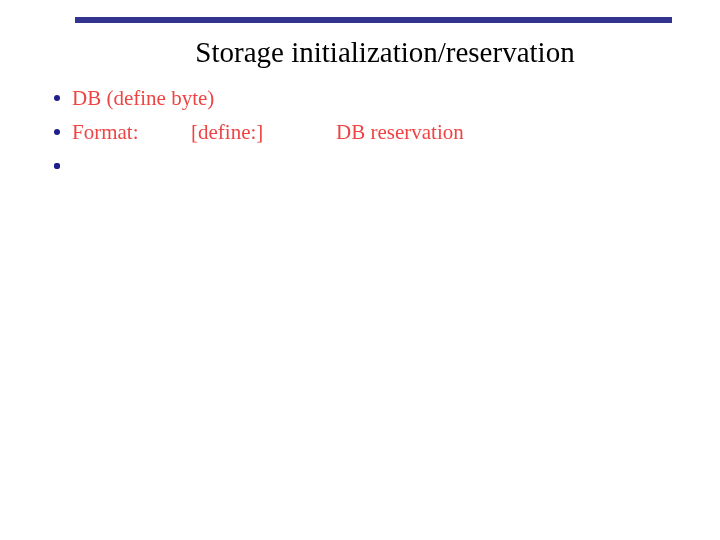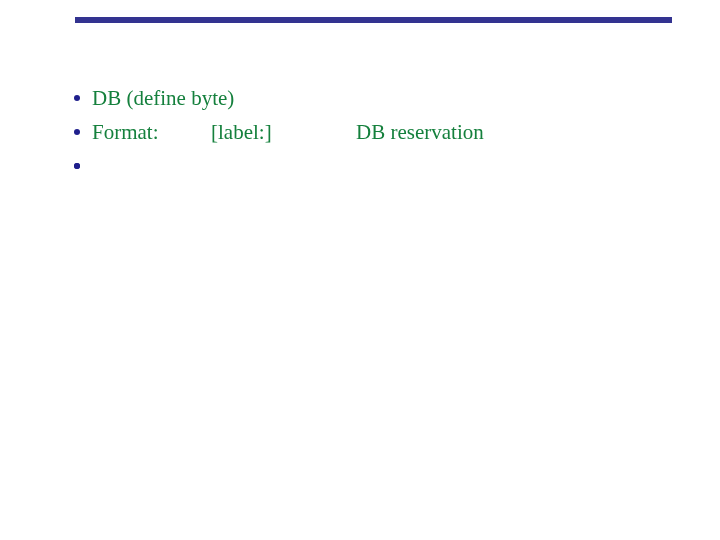--- a/index.html
+++ b/index.html
@@ -26,29 +26,29 @@
     width: 660px;
     text-align: center;
     font-size: 29px;
     font-weight: 400;
     color: #000000;
     letter-spacing: 0px;
     white-space: nowrap;
   }
   .bullet-list {
     position: absolute;
-    left: 68px;
+    left: 48px;
     top: 83px;
     width: 612px;
     margin: 0;
     padding: 0;
     list-style: none;
     font-size: 21px;
     line-height: 30px;
-    color: #15803d;
+    color: #ef4444;
   }
   .bullet-list li {
     position: relative;
     padding-left: 24px;
     margin-bottom: 4px;
   }
   .dot {
     position: absolute;
     left: 6px;
     top: 12px;
@@ -60,29 +60,30 @@
   .col-1 { display: inline-block; width: 119px; }
   .col-2 { display: inline-block; width: 145px; }
   .col-3 { display: inline; }
 </style>
 </head>
 <body>
 
 <div class="slide">
   <div class="top-rule"></div>
 
+  <div class="slide-title">Storage initialization/reservation</div>
 
   <ul class="bullet-list">
     <li>
       <span class="dot"></span>
       <span>DB (define byte)</span>
     </li>
     <li>
       <span class="dot"></span>
-      <span class="col-1">Format:</span><span class="col-2">[label:]</span><span class="col-3">DB reservation</span>
+      <span class="col-1">Format:</span><span class="col-2">[define:]</span><span class="col-3">DB reservation</span>
     </li>
     <li>
       <span class="dot"></span>
     </li>
     <li>
       <span class="dot"></span>
     </li>
   </ul>
 </div>
 

